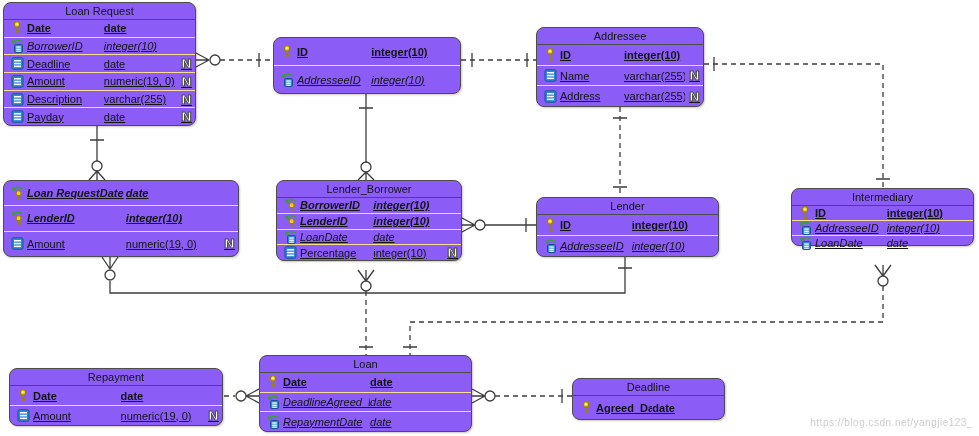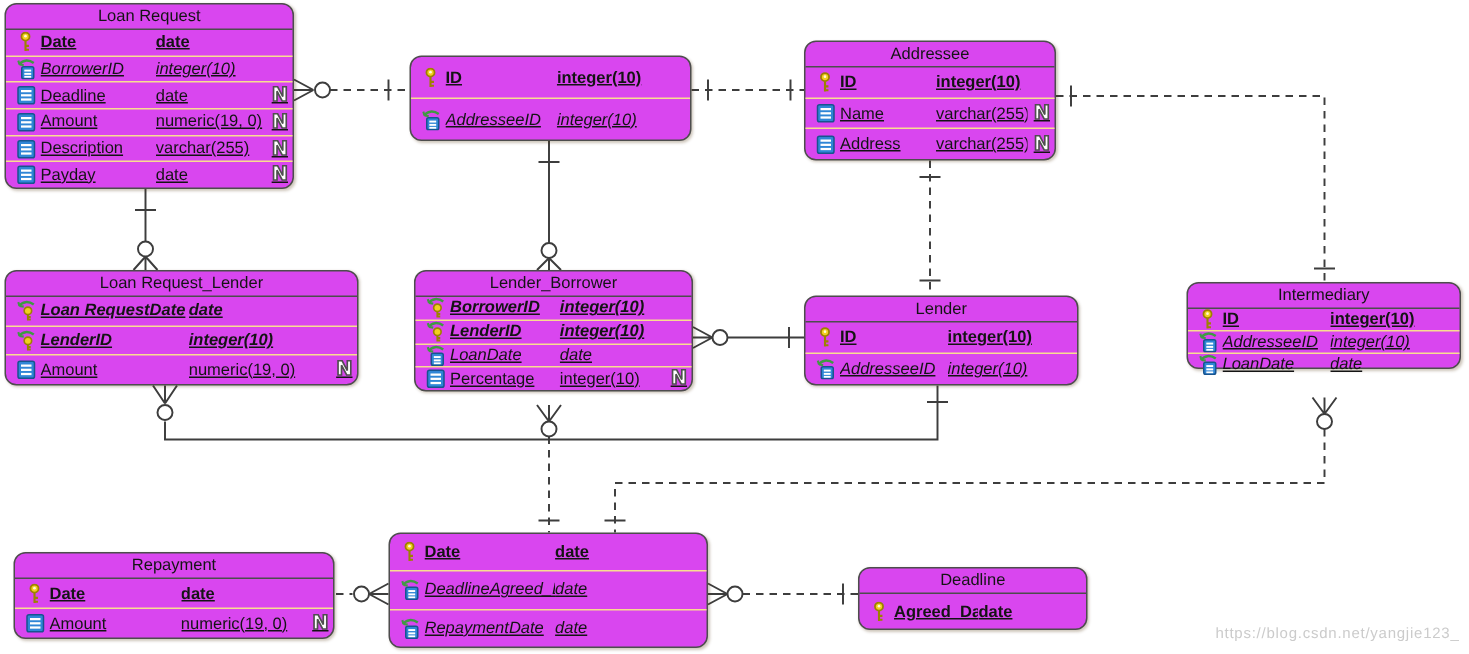--- a/index.html
+++ b/index.html
@@ -2,21 +2,21 @@
 <html><head>
 <meta charset="utf-8">
 <style>
   html,body{margin:0;padding:0;background:#fff;}
   #stage{position:relative;width:979px;height:436px;background:#fff;overflow:hidden;
          font-family:"Liberation Sans",sans-serif;}
   #wires{position:absolute;left:0;top:0;z-index:1;}
   .ln{stroke:#3d3d3d;stroke-width:1.3;fill:none;}
   .lnd{stroke:#3d3d3d;stroke-width:1.3;fill:none;stroke-dasharray:5 4;}
   .circ{stroke:#3d3d3d;stroke-width:1.3;fill:#ffffff;}
-  .entity{position:absolute;z-index:2;background:#d946ef;border:1.4px solid #4d4d4d;
+  .entity{position:absolute;z-index:2;background:#8b5cf6;border:1.4px solid #4d4d4d;
           border-radius:8px;box-sizing:border-box;display:flex;flex-direction:column;
           color:#141414;box-shadow:1px 1px 2px rgba(80,50,10,.28);}
   .ehead{flex:none;height:16px;line-height:16px;text-align:center;font-size:11px;
          border-bottom:1.4px solid #4d4d4d;white-space:nowrap;overflow:hidden;}
   .ebody{flex:1;display:flex;flex-direction:column;}
   .row{flex:1;display:grid;grid-template-columns:20px 1.05fr 1fr 15px;align-items:center;
        font-size:11px;border-bottom:1px solid #f9dd90;padding:0 3px 0 3px;min-height:0;text-decoration:underline;}
   .row:last-child{border-bottom:none;}
   .fic{display:flex;align-items:center;justify-content:center;}
   .fic svg{display:block;}
@@ -244,21 +244,20 @@
                 <rect x="3" y="8.6" width="7" height="1.5" fill="#fff"></rect>
               </svg>
             </span>
             <span class="fname">Address</span>
             <span class="ftype">varchar(255)</span>
             <span class="nb">N</span>
           </div>
         </div>
       </div>
       <div class="entity" style="left: 3px; top: 180px; width: 236px; height: 77px;">
-        <div class="ehead">Loan Request_Lender</div>
         <div class="ebody">
           <div class="row s-pkfk">
             <span class="fic">
               <svg width="14" height="14" viewBox="0 0 14 14">
                 <circle cx="8.6" cy="7.2" r="2.5" fill="#f2cf1f" stroke="#9c8300" stroke-width="1.1"></circle>
                 <path d="M8.6 9.6 V13.6 M8.6 11.3 H10.5 M8.6 13 H10.5" stroke="#9c8300" stroke-width="1.3" fill="none"></path>
                 <path d="M12.5 3 C9 0.5 4.5 1 3 4" stroke="#3f9a43" stroke-width="1.7" fill="none"></path>
                 <path d="M3 4 L2.2 1.4 M3 4 L5.8 4.4" stroke="#3f9a43" stroke-width="1.4" fill="none"></path>
               </svg>
             </span>
@@ -456,20 +455,21 @@
                 <rect x="3" y="8.6" width="7" height="1.5" fill="#fff"></rect>
               </svg>
             </span>
             <span class="fname">Amount</span>
             <span class="ftype">numeric(19, 0)</span>
             <span class="nb">N</span>
           </div>
         </div>
       </div>
       <div class="entity" style="left: 259px; top: 355px; width: 213px; height: 77px;">
+        <div class="ehead">Loan</div>
         <div class="ebody">
           <div class="row s-pk">
             <span class="fic">
               <svg width="12" height="14" viewBox="0 0 12 14">
                 <circle cx="6" cy="3.4" r="2.7" fill="#f2cf1f" stroke="#9c8300" stroke-width="1.2"></circle>
                 <circle cx="6" cy="3.1" r="0.9" fill="#fff9d8"></circle>
                 <path d="M6 6.1 V13 M6 9.6 H8.3 M6 12.2 H8.3" stroke="#9c8300" stroke-width="1.4" fill="none"></path>
               </svg>
             </span>
             <span class="fname">Date</span>

